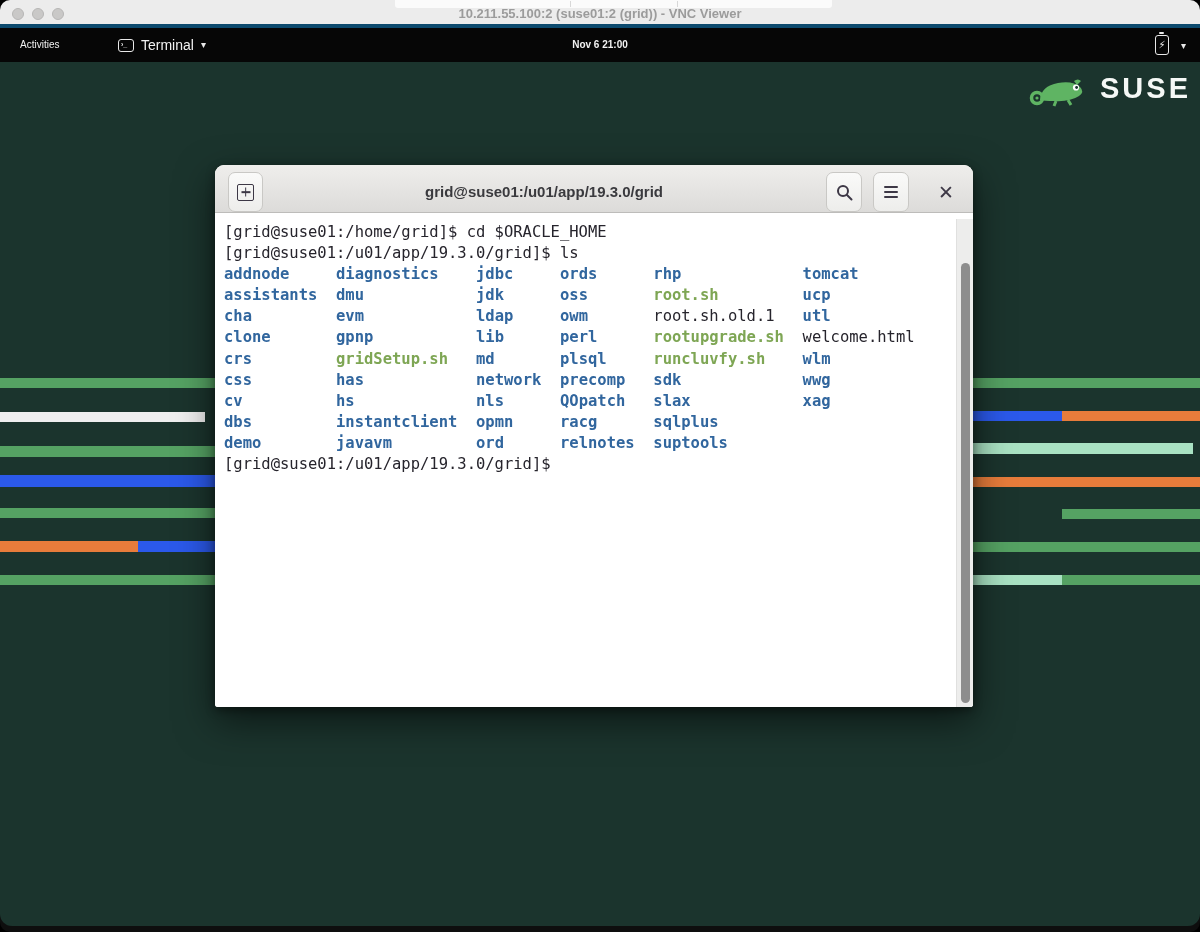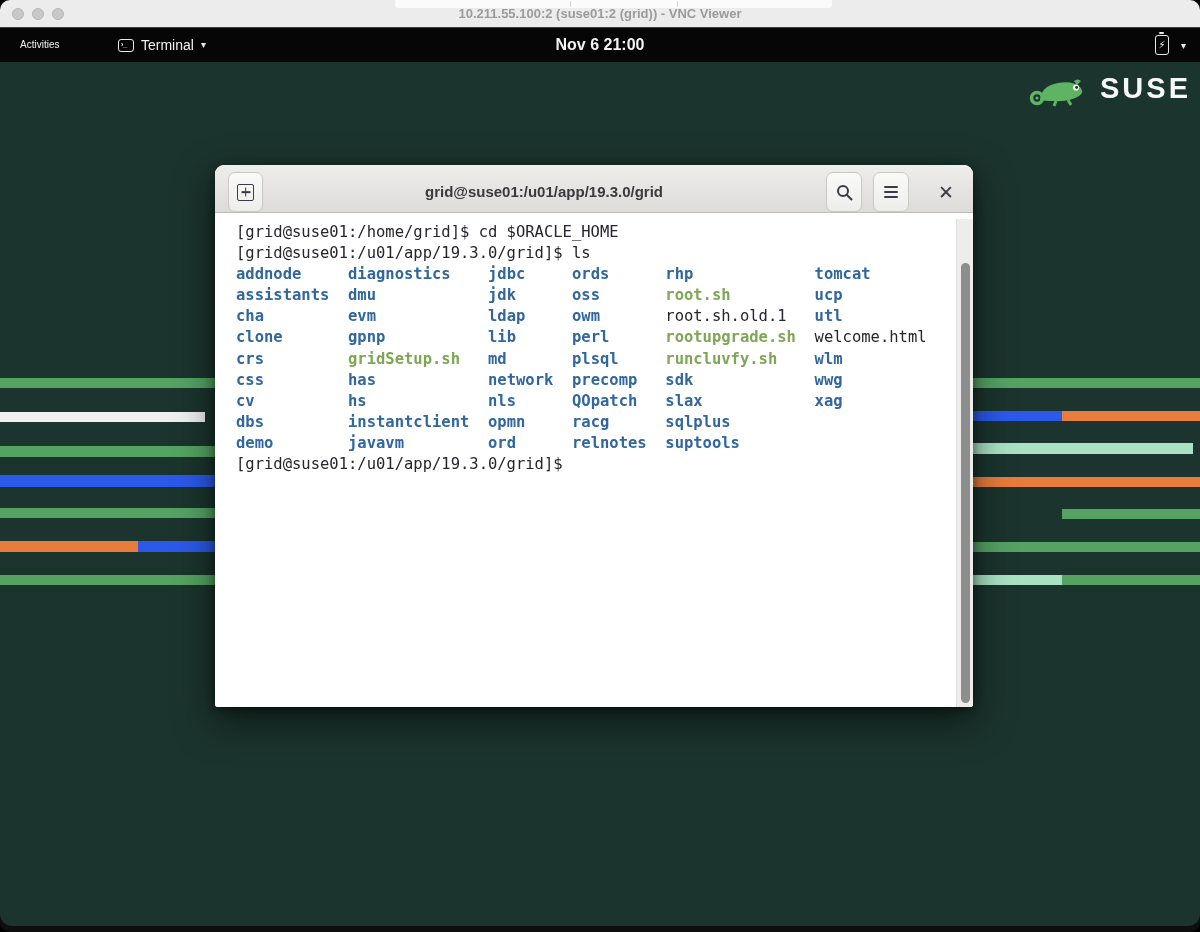--- a/index.html
+++ b/index.html
@@ -1,39 +1,39 @@
 <!DOCTYPE html>
 <html style="--dir: #31669e; --exec: #7ea654; --desk: #1b342d;"><head>
 <meta charset="utf-8">
 <style>
   html,body{margin:0;padding:0;width:1200px;height:932px;background:#000;overflow:hidden;
     font-family:"Liberation Sans","DejaVu Sans",sans-serif;}
   .screen{position:absolute;inset:0;width:1200px;height:932px;border-radius:10px;overflow:hidden;background:#0e0e0e;}
 
   
   .mac-titlebar{position:absolute;left:0;top:0;width:1200px;height:28px;background:#ececec;
-    border-bottom:1px solid #0c4a6e;box-sizing:border-box;}
+    border-bottom:4px solid #0c4a6e;box-sizing:border-box;}
   .traffic{position:absolute;top:8px;width:12px;height:12px;border-radius:50%;
     background:#c9c8c7;border:1px solid #b7b6b5;box-sizing:border-box;}
   .t-close{left:12px}.t-min{left:32px}.t-zoom{left:52px}
   .mac-title{position:absolute;left:0;right:0;top:0;height:28px;line-height:28px;text-align:center;
     font-size:13px;font-weight:bold;color:#9b9b9b;}
 
   
   .remote{position:absolute;left:0;top:28px;width:1200px;height:898px;background:var(--desk,#1b342d);
     border-bottom-left-radius:12px;border-bottom-right-radius:12px;overflow:hidden;}
 
   
   .gnome-bar{position:absolute;left:0;top:0;width:1200px;height:34px;background:#060606;color:#f2f2f2;}
   .activities{position:absolute;left:14px;top:0;height:34px;line-height:34px;font-size:10px;padding:0 6px;}
   .appmenu{position:absolute;left:118px;top:0;height:34px;line-height:34px;font-size:14px;display:flex;align-items:center;gap:7px;}
   .term-glyph{width:16px;height:13px;border:1.5px solid #e8e8e8;border-radius:3px;display:inline-flex;
     align-items:center;justify-content:flex-start;font-size:7px;font-weight:bold;color:#e8e8e8;padding-left:2px;box-sizing:border-box;}
   .caret{font-size:10px;color:#e8e8e8;}
-  .clock{position:absolute;left:0;right:0;top:0;height:34px;line-height:34px;text-align:center;font-size:16px;font-weight:bold;}
+  .clock{position:absolute;left:0;right:0;top:0;height:34px;line-height:34px;text-align:center;font-size:10px;font-weight:bold;}
   .sysmenu{position:absolute;right:14px;top:0;height:34px;display:flex;align-items:center;gap:12px;}
   .battery{width:14px;height:20px;border:1.5px solid #e8e8e8;border-radius:3px;position:relative;
     display:flex;align-items:center;justify-content:center;box-sizing:border-box;}
   .battery:before{content:"";position:absolute;top:-4px;left:3px;width:5px;height:2px;background:#e8e8e8;border-radius:1px;}
   .bolt{font-size:10px;color:#e8e8e8;line-height:1;}
 
   
   .vnc-tab{position:absolute;left:395px;top:0;width:437px;height:8px;background:#fbfbfb;
     border-bottom-left-radius:3px;border-bottom-right-radius:3px;z-index:40;}
   .vnc-tab .sep{position:absolute;top:1px;bottom:1px;width:1px;background:#d8d8d8;}
@@ -60,21 +60,21 @@
     font-size:19px;color:#3d3846;}
   .term-title{position:absolute;left:60px;right:160px;top:0;height:54px;line-height:54px;text-align:center;
     font-size:15px;font-weight:bold;color:#3a3a3e;white-space:nowrap;overflow:hidden;}
   .hamburger{display:flex;flex-direction:column;gap:3px;}
   .hamburger i{display:block;width:14px;height:2px;background:#3d3846;border-radius:1px;}
   .newtab-ic{width:15px;height:15px;border:1.7px solid #3d3846;border-radius:2px;position:relative;}
   .newtab-ic:before{content:"";position:absolute;left:50%;top:50%;width:9px;height:1.7px;background:#3d3846;transform:translate(-50%,-50%);}
   .newtab-ic:after{content:"";position:absolute;left:50%;top:50%;width:1.7px;height:9px;background:#3d3846;transform:translate(-50%,-50%);}
 
   .term-content{position:absolute;left:0;top:54px;right:0;bottom:0;background:#fff;
-    padding:3px 0 0 21px;box-sizing:border-box;}
+    padding:3px 0 0 9px;box-sizing:border-box;}
   .tline{white-space:pre;font-family:"DejaVu Sans Mono","Liberation Mono",monospace;
     font-size:15.5px;line-height:21.1px;}
   .tok-p{color:#26242c;}
   .tok-d{color:var(--dir,#31669e);font-weight:bold;}
   .tok-x{color:var(--exec,#7ea654);font-weight:bold;}
   .tok-f{color:#26242c;}
 
   .scroll-track{position:absolute;right:0;top:54px;bottom:0;width:16px;background:#ededec;border-left:1px solid #e0e0df;}
   .scroll-thumb{position:absolute;right:3.5px;top:44px;width:9px;height:440px;background:#8d8d8d;border-radius:5px;}
 </style>

